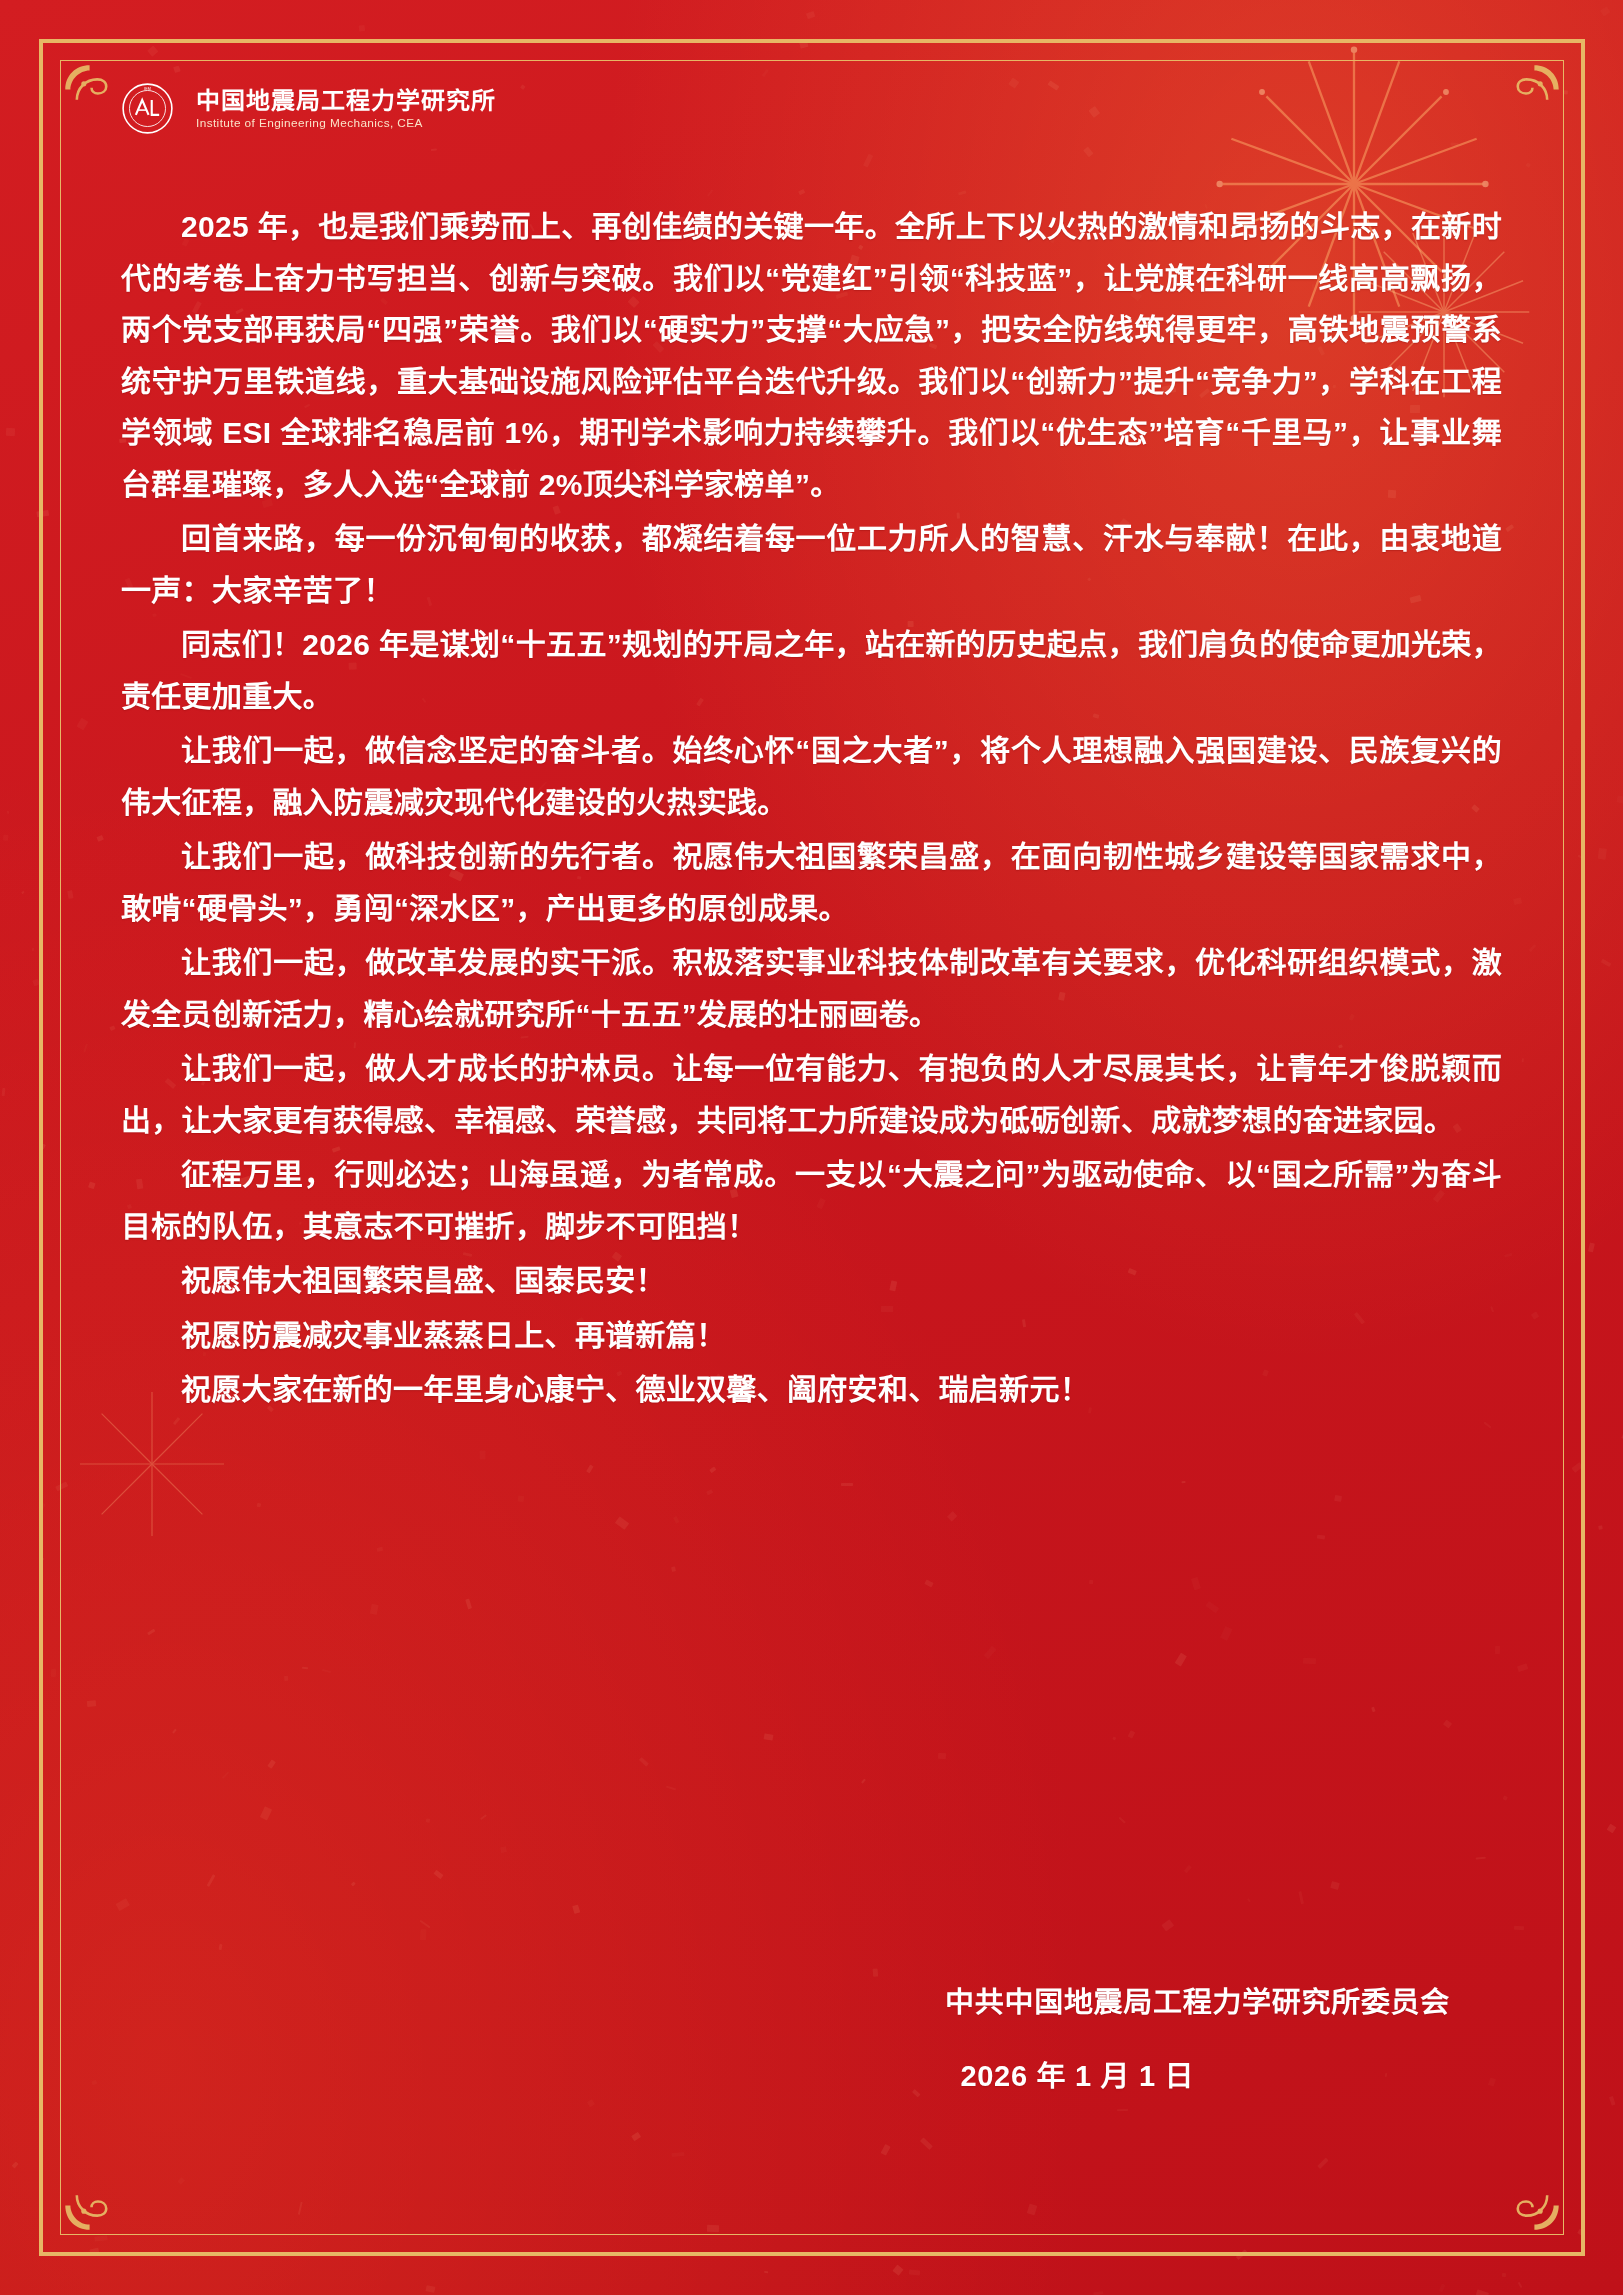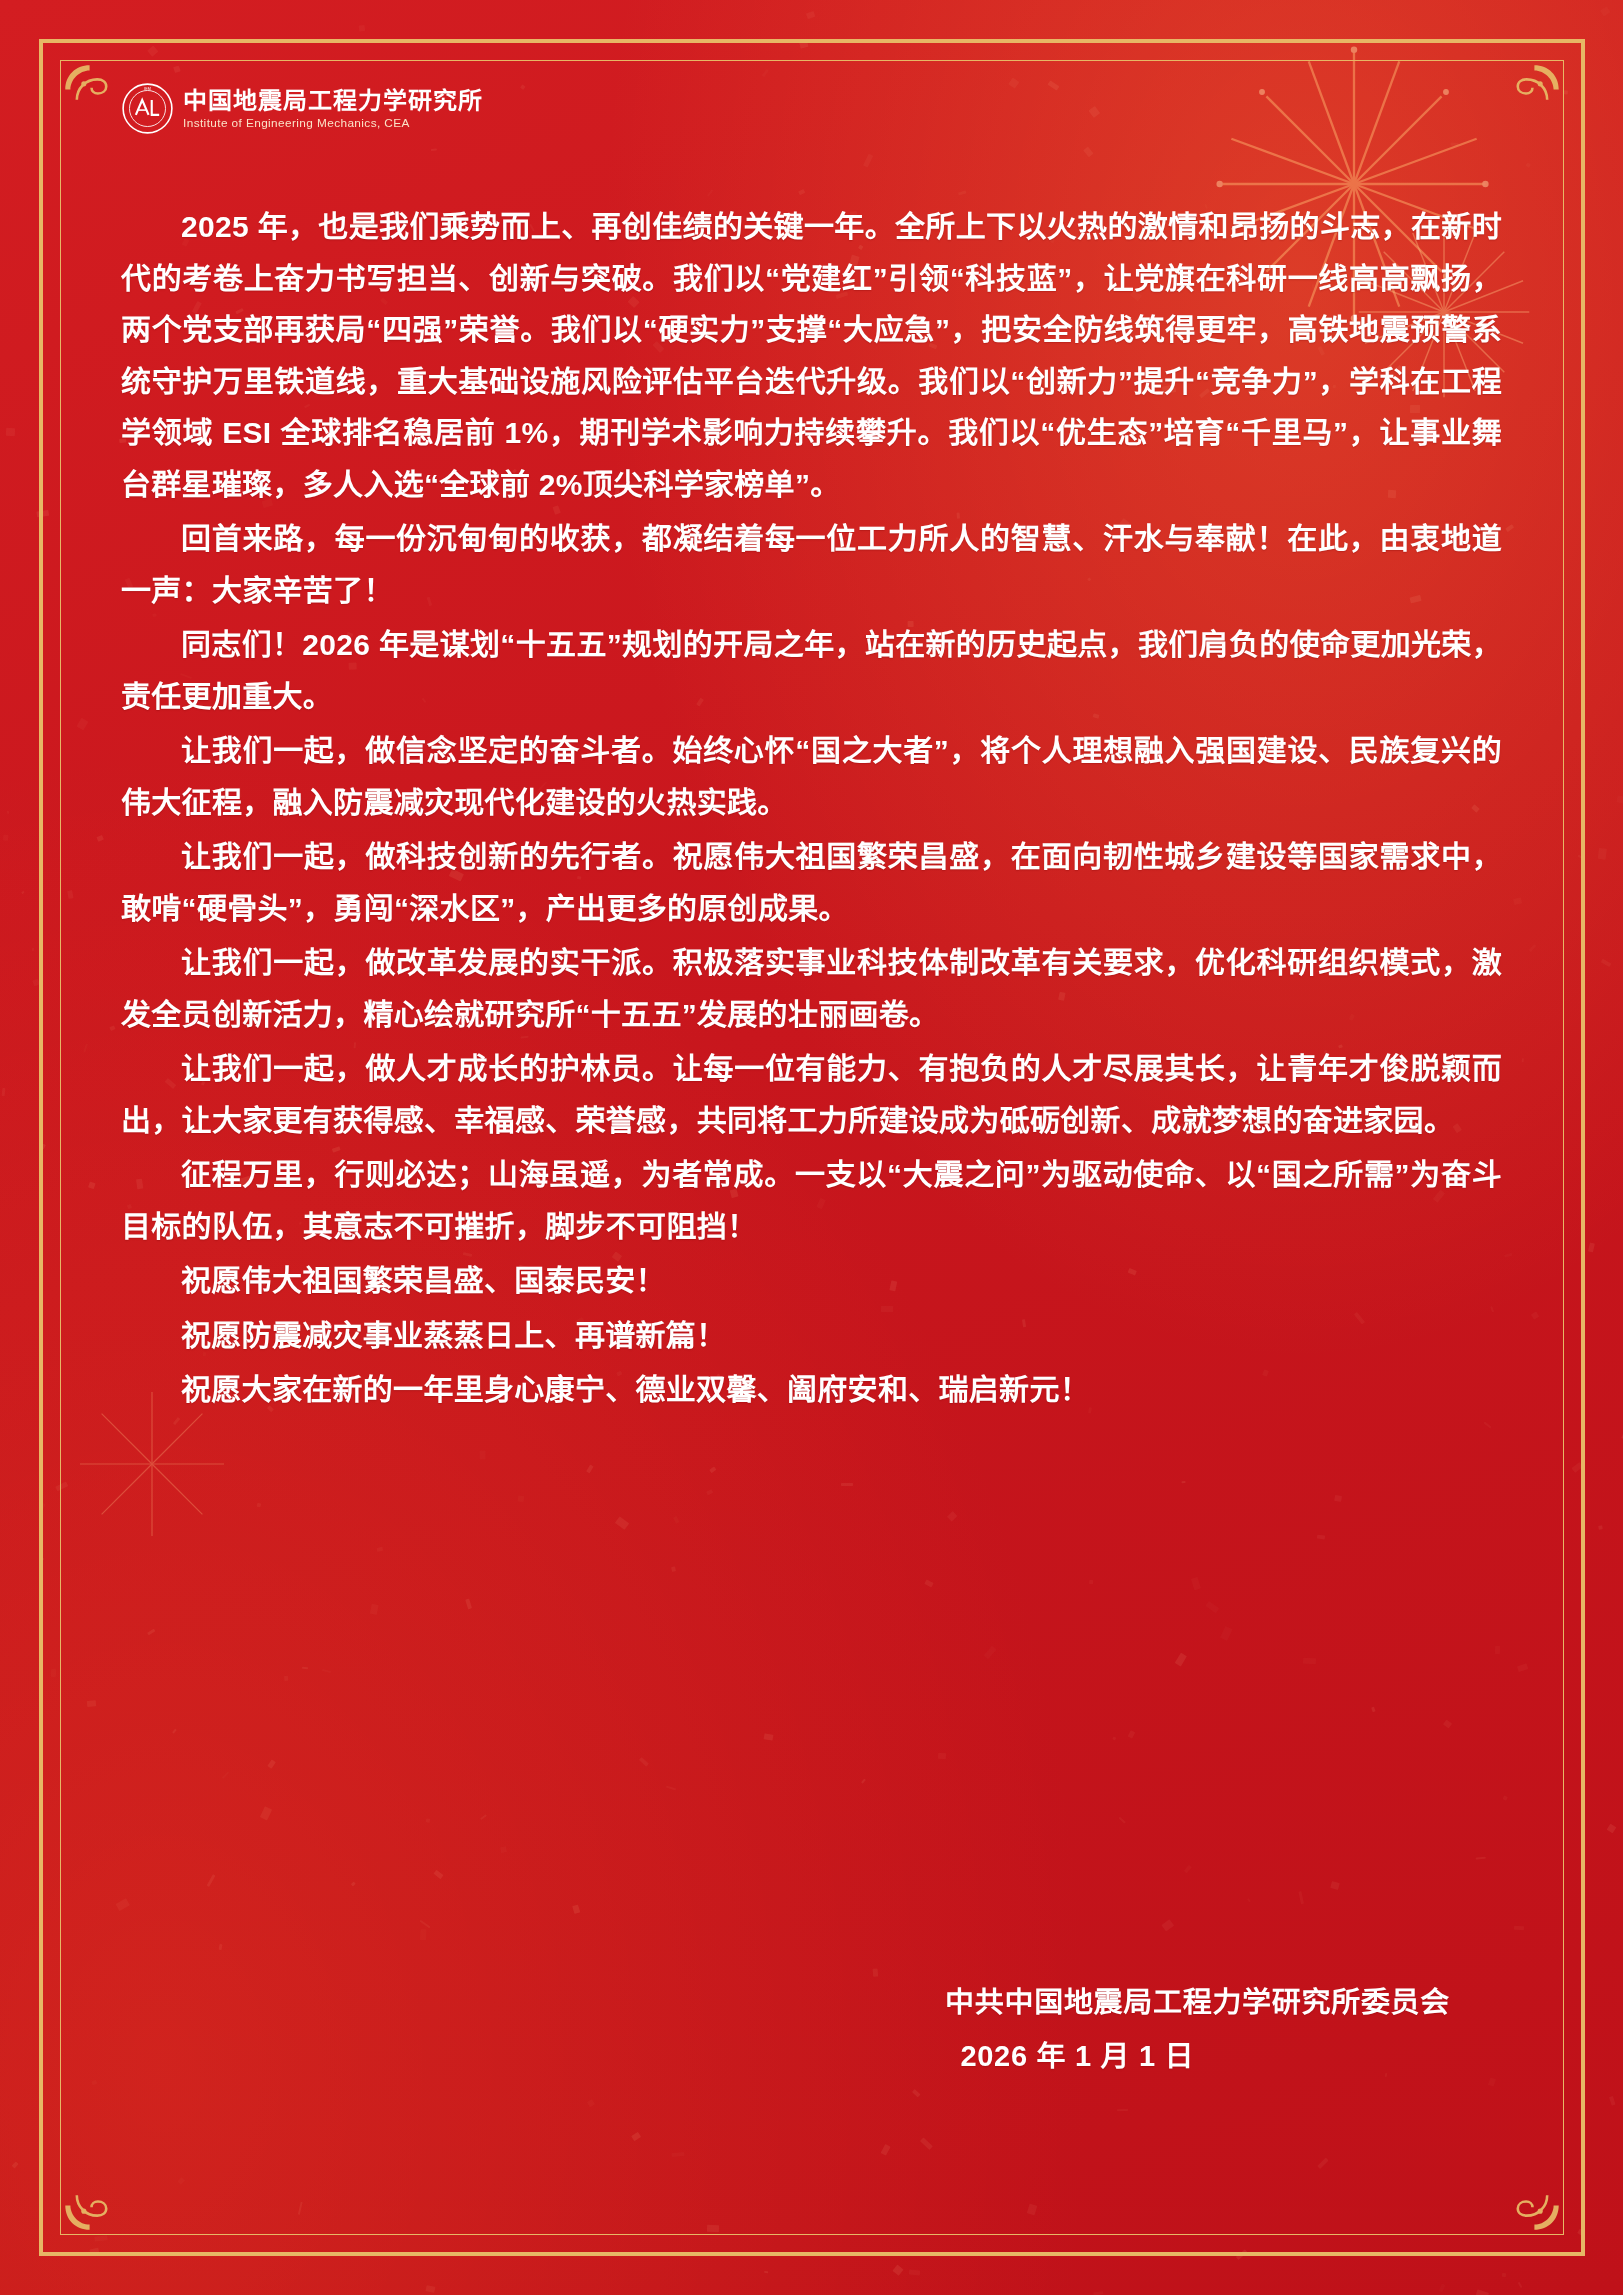--- a/index.html
+++ b/index.html
@@ -64,21 +64,21 @@
   .corner-bl { left: 64px;  bottom: 64px; transform: scaleY(-1); }
   .corner-br { right: 64px; bottom: 64px; transform: scale(-1,-1); }
 
   
   #header {
     position: absolute;
     left: 121px;
     top: 82px;
     display: flex;
     align-items: center;
-    gap: 9px;
+    gap: 22px;
   }
   #logo-mark {
     width: 53px;
     height: 53px;
     flex: 0 0 auto;
   }
   #header-text {
     display: flex;
     flex-direction: column;
     justify-content: center;
@@ -129,21 +129,21 @@
     font-weight: 700;
     text-shadow: 0 0.7px 1.4px rgba(120,0,0,0.28);
   }
   #sig-org {
     font-size: 29px;
     letter-spacing: 0.7px;
     white-space: nowrap;
   }
   #sig-date {
     font-size: 29px;
-    margin-top: 12px;
+    margin-top: 32px;
     margin-left: 15.3px;
     letter-spacing: 0.7px;
     white-space: nowrap;
   }
 </style>
 </head>
 <body>
 
 <div id="page">
 

